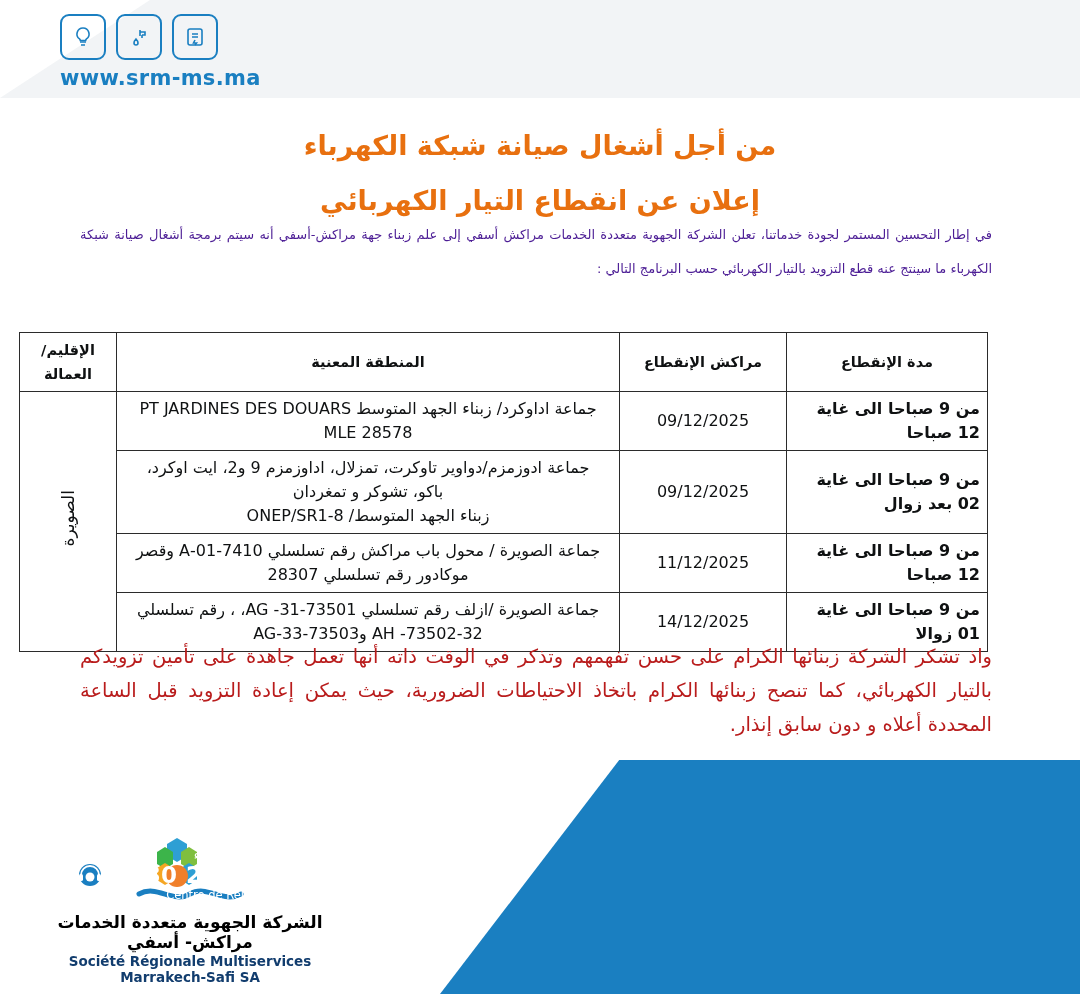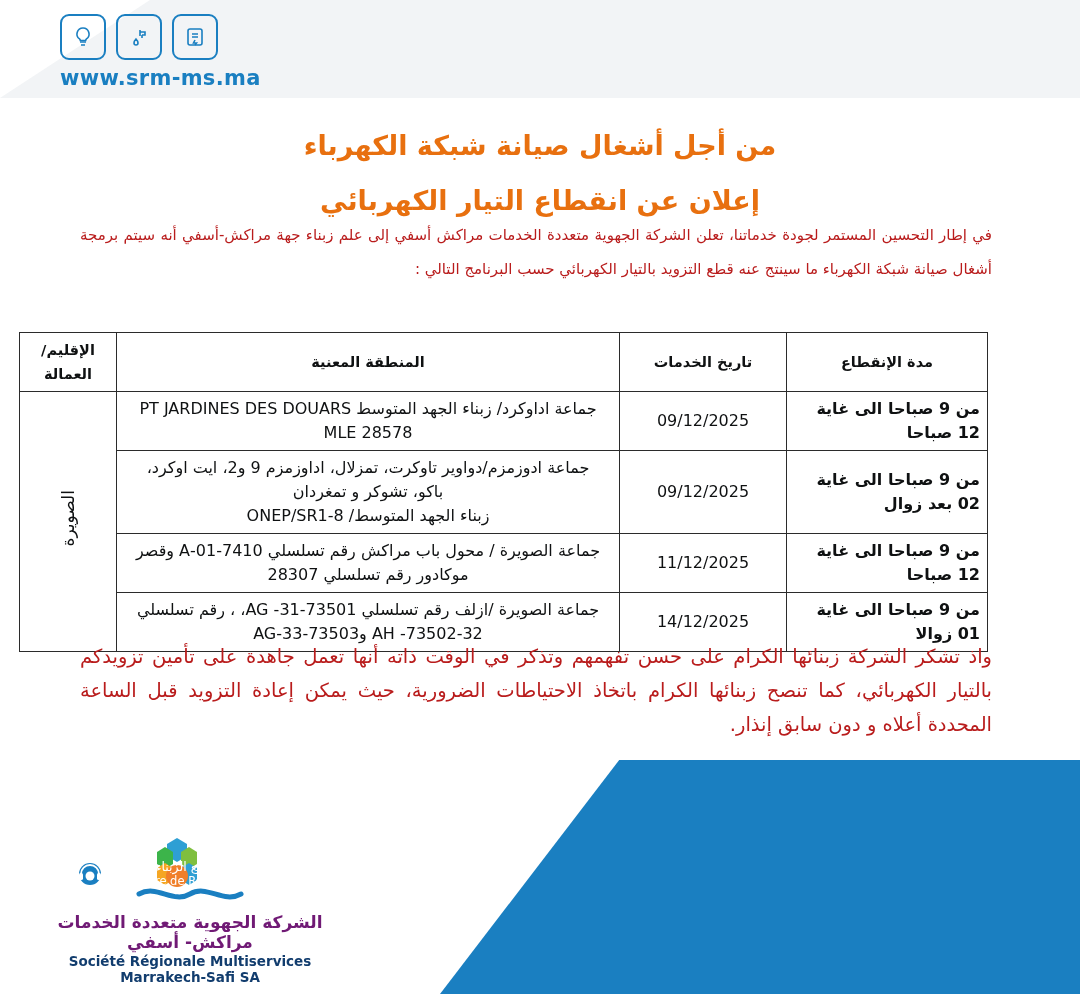--- a/index.html
+++ b/index.html
@@ -91,23 +91,23 @@
   }
 
   
   .intro {
     position: absolute;
     top: 218px;
     right: 88px;
     width: 912px;
     direction: rtl;
     text-align: justify;
-    font-size: 15px;
+    font-size: 13px;
     line-height: 34px;
-    color: #b91c1c;
+    color: #4c1d95;
     font-family: "DejaVu Sans", "Liberation Sans", sans-serif;
   }
 
   
   .tbl-wrap {
     position: absolute;
     top: 332px;
     right: 92px;
     width: 908px;
   }
@@ -190,21 +190,21 @@
     text-align: center;
     direction: rtl;
   }
   .flogo-mark {
     width: 110px;
     height: 72px;
     margin: 0 auto;
     position: relative;
   }
   .ar-brand {
-    color: #701a75;
+    color: #000000;
     font-weight: bold;
     font-size: 17px;
     margin-top: 4px;
     direction: rtl;
   }
   .tif-brand {
     color: #1a5aa8;
     font-size: 12px;
     letter-spacing: 1px;
     direction: ltr;
@@ -277,21 +277,21 @@
     <div class="title-line">إعلان عن انقطاع التيار الكهربائي</div>
   </div>
 
   <div class="intro">في إطار التحسين المستمر لجودة خدماتنا، تعلن الشركة الجهوية متعددة الخدمات مراكش أسفي إلى علم زبناء جهة مراكش-أسفي أنه سيتم برمجة أشغال صيانة شبكة الكهرباء ما سينتج عنه  قطع التزويد بالتيار الكهربائي حسب البرنامج التالي :</div>
 
   <div class="tbl-wrap">
     <table class="schedule">
       <thead>
         <tr>
           <th class="col-duration">مدة الإنقطاع</th>
-          <th class="col-date">تاريخ الخدمات</th>
+          <th class="col-date">مراكش الإنقطاع</th>
           <th class="col-zone">المنطقة المعنية</th>
           <th class="col-prov">الإقليم/العمالة</th>
         </tr>
       </thead>
       <tbody>
         <tr>
           <td class="col-duration">من 9 صباحا الى غاية 12 صباحا</td>
           <td class="col-date">09/12/2025</td>
           <td class="col-zone">
             <div>جماعة اداوكرد/ زبناء الجهد المتوسط PT JARDINES DES DOUARS</div>
@@ -358,17 +358,18 @@
       <svg width="34" height="34" viewBox="0 0 34 34" fill="none" stroke="currentColor" stroke-width="1.8">
         <circle cx="17" cy="17" r="11" fill="#1a7fc1" stroke="none"></circle>
         <path d="M8 17a9 9 0 0 1 18 0" stroke="#ffffff"></path>
         <rect x="6" y="16" width="4" height="7" rx="1.6" fill="#ffffff" stroke="none"></rect>
         <rect x="24" y="16" width="4" height="7" rx="1.6" fill="#ffffff" stroke="none"></rect>
         <circle cx="17" cy="19" r="4.5" fill="#ffffff" stroke="none"></circle>
       </svg>
     </div>
     <div class="contact-text">
       <div class="ct-top">مركز العلاقة مع الزبناء</div>
+      <div class="ct-num">080 2000 123</div>
       <div class="ct-fr">Centre de Relation Client</div>
     </div>
   </div>
 
 </div>
 
 </body></html>

